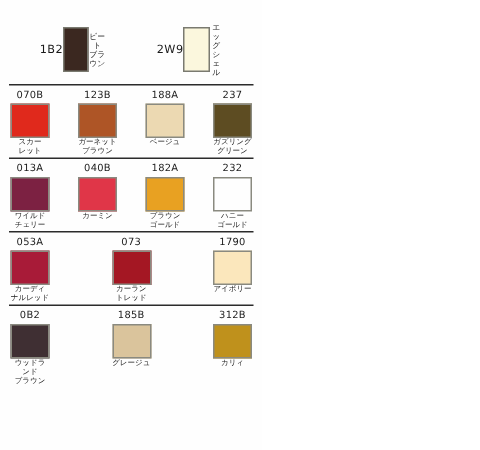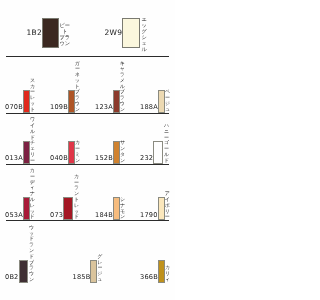--- a/index.html
+++ b/index.html
@@ -70,22 +70,22 @@
   .row {
     padding: 2px 5px 0 5px;
   }
   .row-cells {
     display: flex;
     justify-content: space-between;
   }
   .cell {
     width: 30px;
     display: flex;
-    flex-direction: row;
-    align-items: flex-end;
+    flex-direction: column;
+    align-items: center;
   }
   .code {
     font-size: 6.6px;
     line-height: 8px;
     letter-spacing: .2px;
     margin-bottom: 1.5px;
     white-space: nowrap;
   }
   .chip {
     width: 26px;
@@ -126,58 +126,59 @@
 
   <div class="row">
     <div class="row-cells">
       <div class="cell">
         <div class="code">070B</div>
         <div class="chip" style="background: rgb(224, 41, 28);"></div>
         <div class="name">スカー
 レット</div>
       </div>
       <div class="cell">
-        <div class="code">109B</div>
+        <div class="code">123B</div>
         <div class="chip" style="background: rgb(174, 85, 38);"></div>
         <div class="name">ガーネット
 ブラウン</div>
       </div>
       <div class="cell">
-        <div class="code">123A</div>
-        <div class="chip" style="background: rgb(140, 59, 44);"></div>
-        <div class="name">キャラメル
-ブラウン</div>
-      </div>
-      <div class="cell">
         <div class="code">188A</div>
         <div class="chip" style="background: rgb(236, 217, 178);"></div>
         <div class="name">ベージュ</div>
+      </div>
+      <div class="cell">
+        <div class="code">237</div>
+        <div class="chip" style="background: rgb(93, 76, 34);"></div>
+        <div class="name">ガズリング
+グリーン</div>
       </div>
     </div>
   </div>
 
   <div class="rule"></div>
 
   <div class="row">
     <div class="row-cells">
       <div class="cell">
         <div class="code">013A</div>
         <div class="chip" style="background: rgb(124, 33, 66);"></div>
         <div class="name">ワイルド
 チェリー</div>
       </div>
       <div class="cell">
         <div class="code">040B</div>
         <div class="chip" style="background: rgb(224, 54, 72);"></div>
         <div class="name">カーミン</div>
       </div>
       <div class="cell">
-        <div class="code">152B</div>
-        <div class="chip" style="background: rgb(208, 130, 47);"></div>
-        <div class="name">サンタン</div>
+        <div class="code">182A</div>
+        <div class="chip" style="background: rgb(232, 161, 34);"></div>
+        <div class="name">ブラウン
+ゴールド</div>
       </div>
       <div class="cell">
         <div class="code">232</div>
         <div class="chip"></div>
         <div class="name">ハニー
 ゴールド</div>
       </div>
     </div>
   </div>
 
@@ -189,25 +190,20 @@
         <div class="code">053A</div>
         <div class="chip" style="background: rgb(168, 27, 56);"></div>
         <div class="name">カーディ
 ナルレッド</div>
       </div>
       <div class="cell">
         <div class="code">073</div>
         <div class="chip" style="background: rgb(164, 23, 35);"></div>
         <div class="name">カーラン
 トレッド</div>
-      </div>
-      <div class="cell">
-        <div class="code">184B</div>
-        <div class="chip" style="background: rgb(246, 188, 126);"></div>
-        <div class="name">シナモン</div>
       </div>
       <div class="cell">
         <div class="code">1790</div>
         <div class="chip" style="background: rgb(251, 231, 188);"></div>
         <div class="name">アイボリー</div>
       </div>
     </div>
   </div>
 
   <div class="rule"></div>
@@ -220,20 +216,20 @@
         <div class="name">ウッドラ
 ンド
 ブラウン</div>
       </div>
       <div class="cell">
         <div class="code">185B</div>
         <div class="chip" style="background: rgb(218, 196, 156);"></div>
         <div class="name">グレージュ</div>
       </div>
       <div class="cell">
-        <div class="code">366B</div>
+        <div class="code">312B</div>
         <div class="chip" style="background: rgb(191, 145, 28);"></div>
         <div class="name">カリィ</div>
       </div>
     </div>
   </div>
 
 </div>
 
 </body></html>

